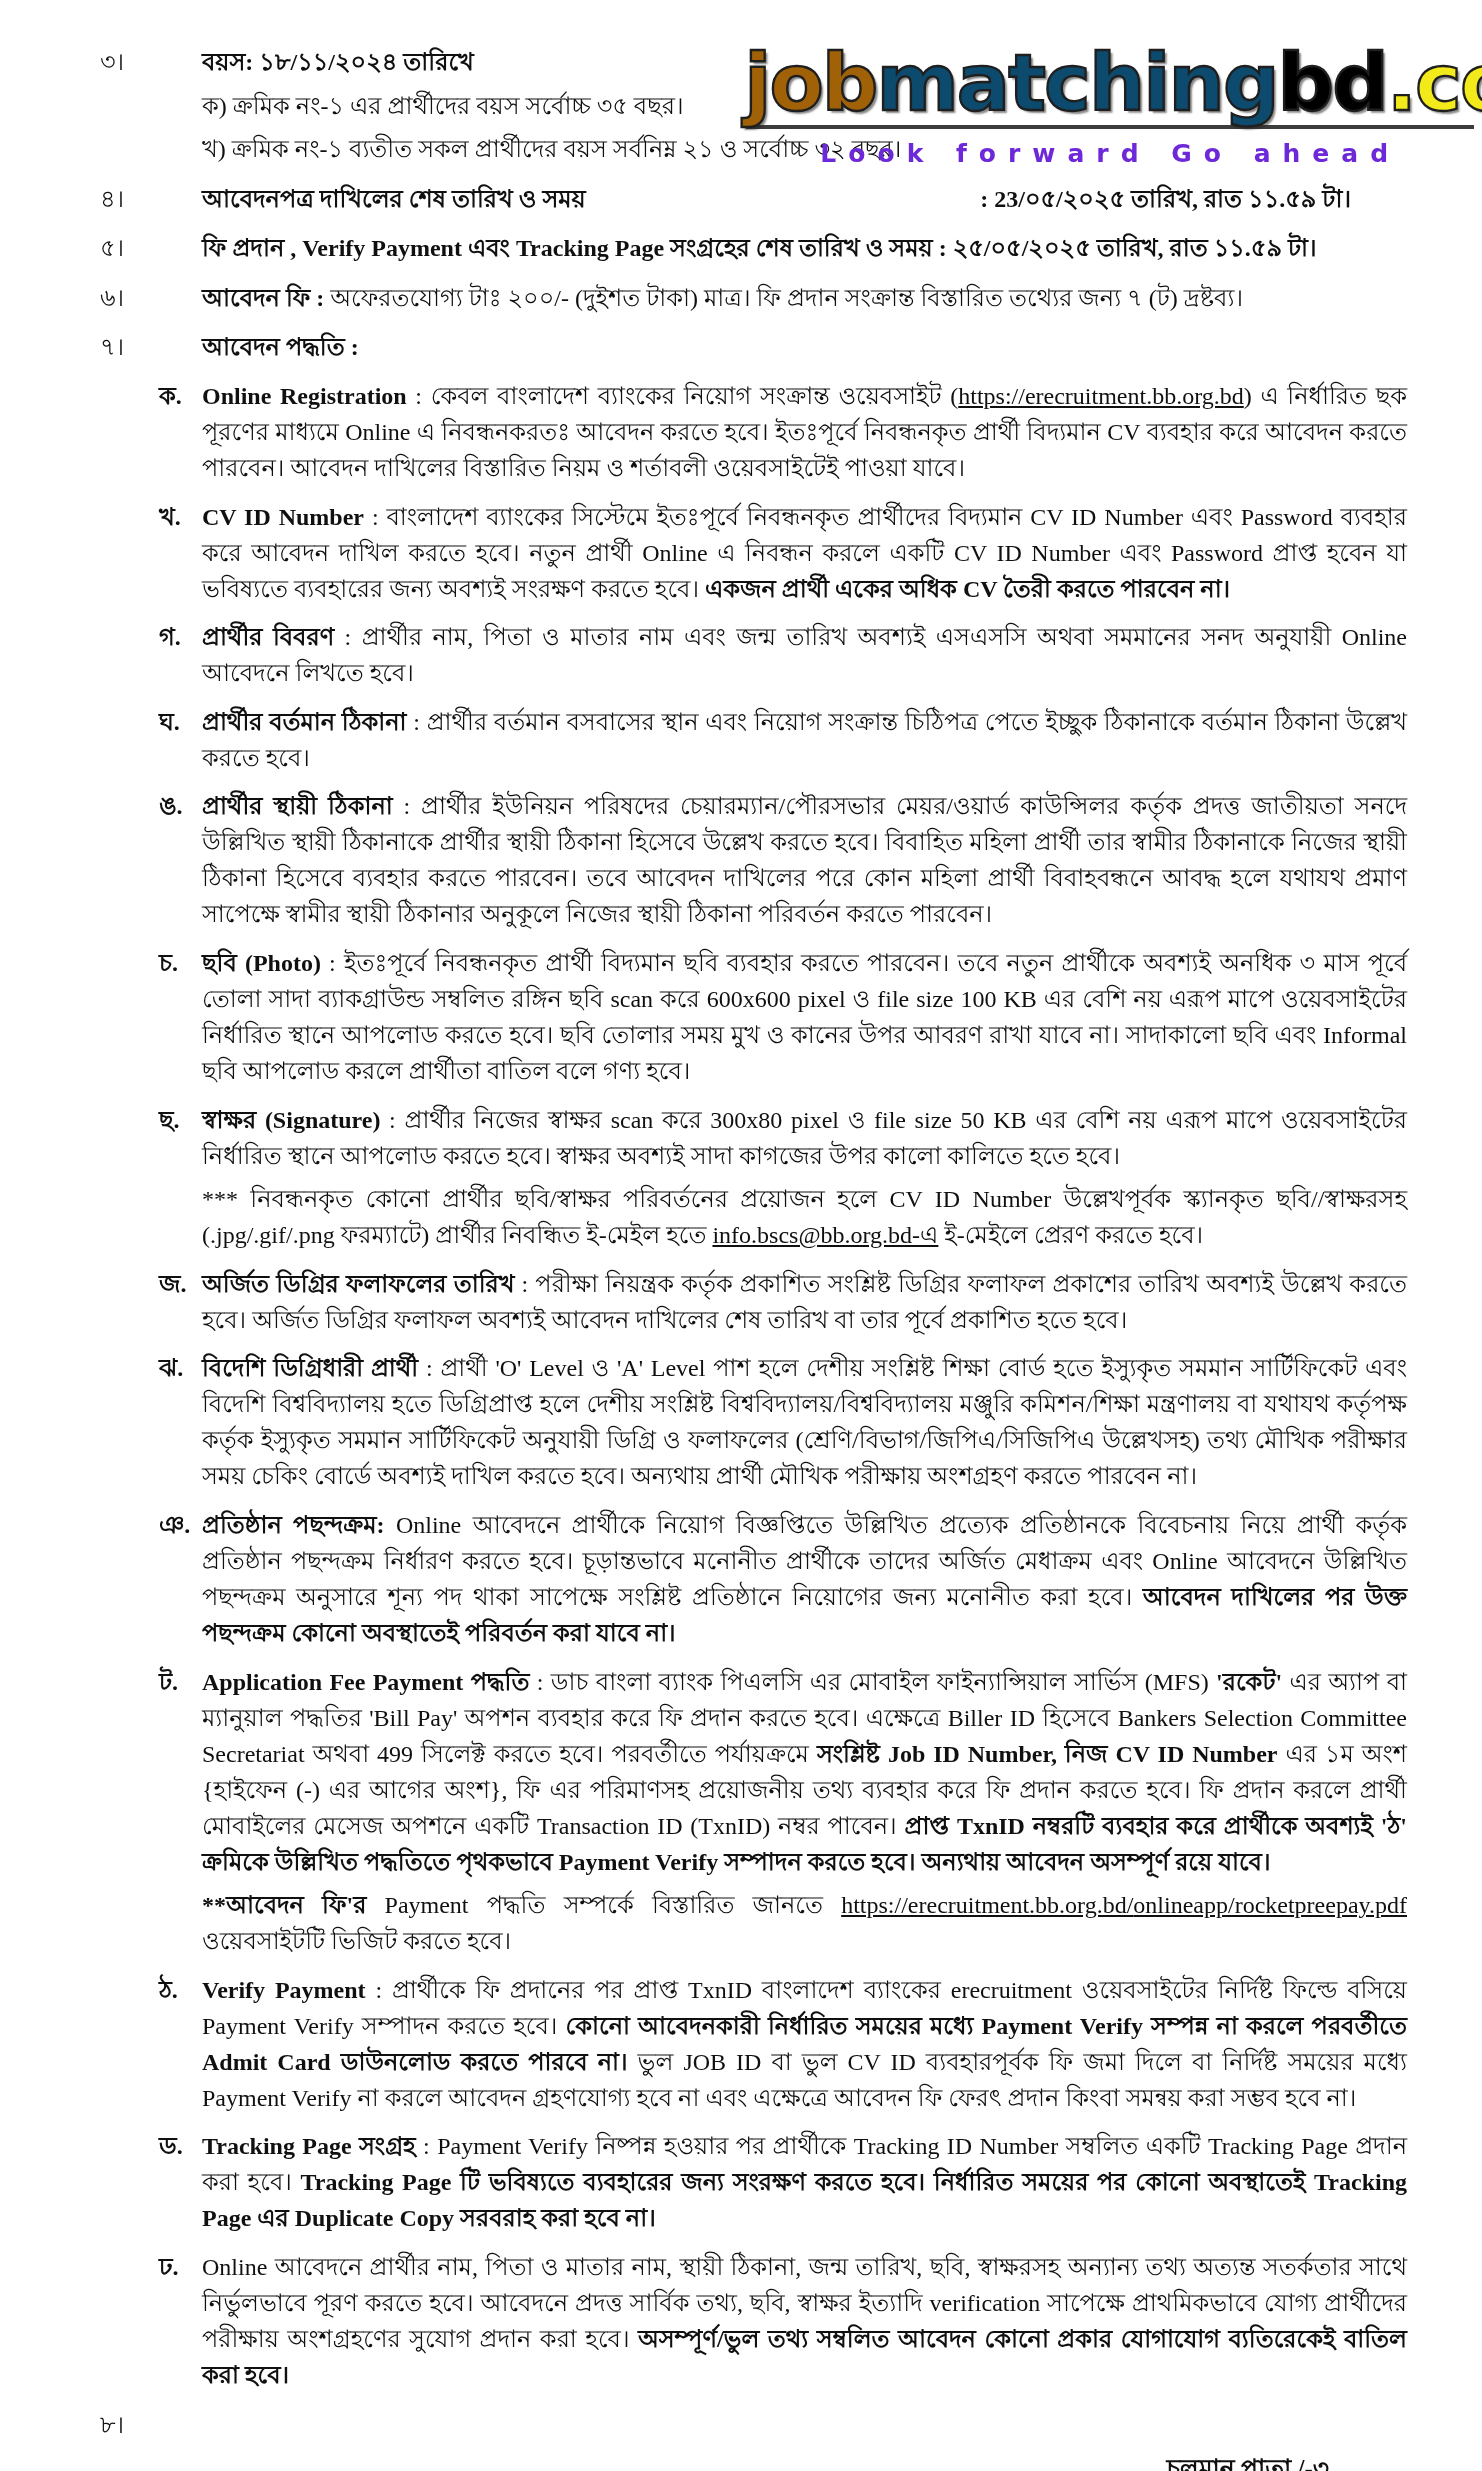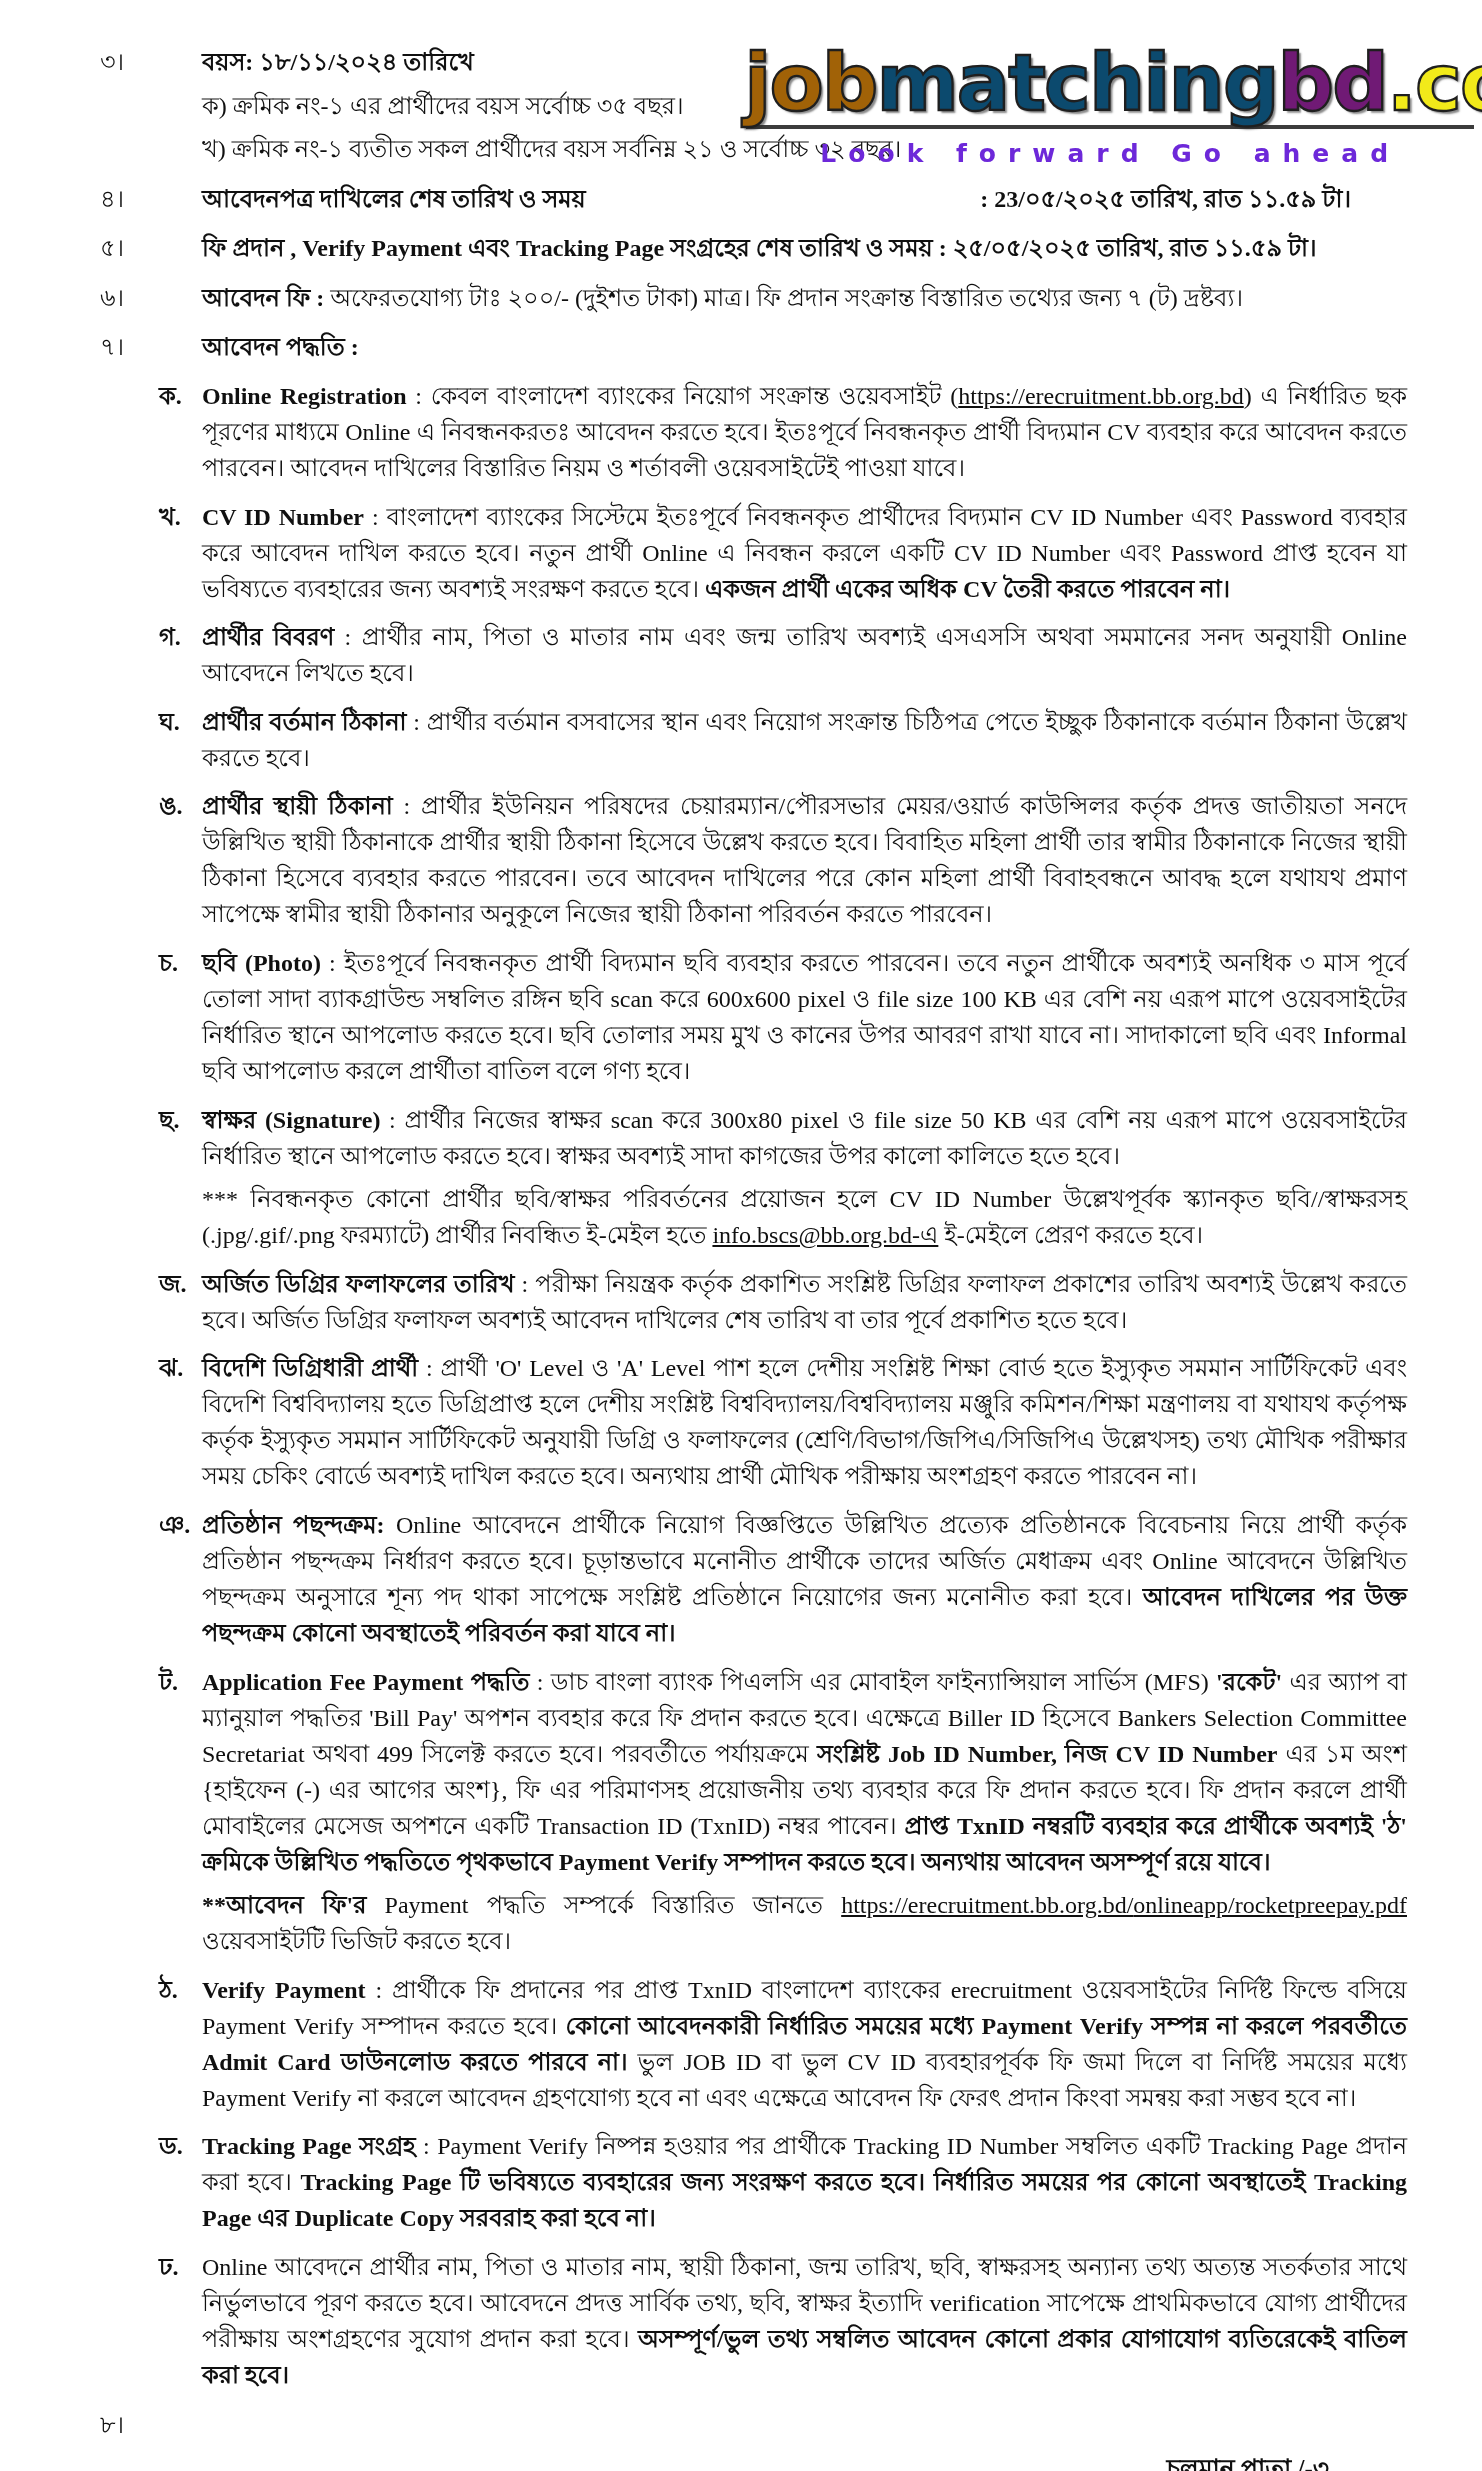--- a/index.html
+++ b/index.html
@@ -41,21 +41,21 @@
     font-weight:bold;font-size:25px;white-space:nowrap;
   }
 </style>
 </head>
 <body>
 
 <div class="page">
 
   <div class="logo">
     <div class="logo-text">
-      <span style="color: #a16207;">job</span><span style="color: #0c4a6e;">matching</span><span style="color: #701a75;">bd</span><span style="color: rgb(242, 234, 26);">.com</span>
+      <span style="color: #a16207;">job</span><span style="color: #0c4a6e;">matching</span><span style="color: #000000;">bd</span><span style="color: rgb(242, 234, 26);">.com</span>
     </div>
     <div class="logo-rule"></div>
     <div class="logo-tagline">Look forward Go ahead</div>
   </div>
 
   <div>
       <div class="item">
         <div class="row">
           <div class="num">৩।</div>
           <div class="content">

